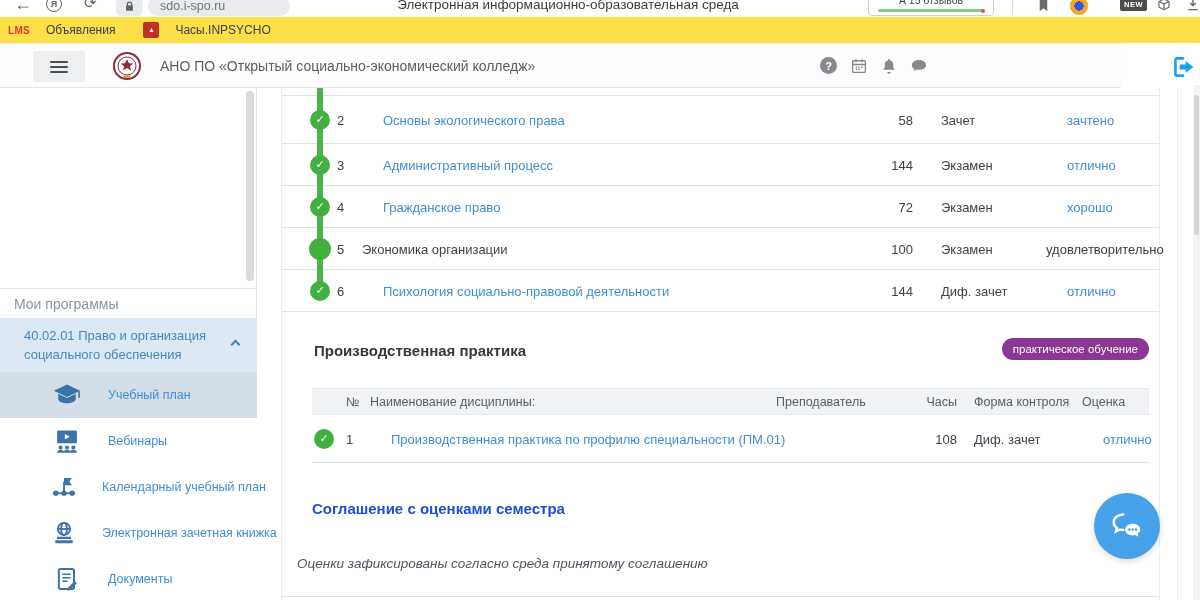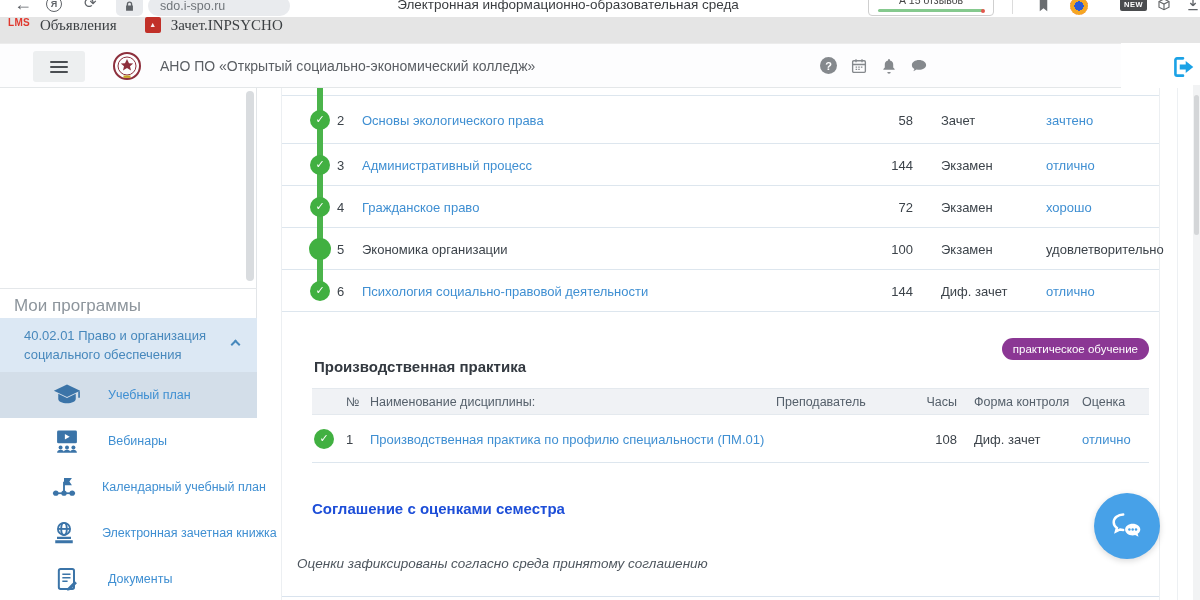--- a/index.html
+++ b/index.html
@@ -24,44 +24,44 @@
   .b-div{position:absolute;left:1012px;top:-3px;width:1px;height:17px;background:#dcdcdc;}
   .b-flag{position:absolute;left:1036px;top:-2px;}
   .b-ff{position:absolute;left:1070px;top:-3px;width:18px;height:18px;border-radius:50%;
     background:radial-gradient(circle at 50% 50%, #2b5bd7 0 36%, #f5a623 37% 68%, #e8590c 69% 100%);}
   .b-new{position:absolute;left:1120px;top:-2px;width:27px;height:13px;background:#4a4c4e;border-radius:2px;
     color:#fff;font-size:7.5px;font-weight:bold;text-align:center;line-height:13px;letter-spacing:.5px;}
   .b-cube{position:absolute;left:1156px;top:-3px;}
   .b-dl{position:absolute;left:1185px;top:-3px;}
 
   
-  .bmbar{position:absolute;left:0;top:17px;width:1200px;height:26px;background:#e5e5e5;display:flex;}
+  .bmbar{position:absolute;left:0;top:17px;width:1200px;height:26px;background:#fde047;display:flex;align-items:center;}
   .bm-lms{margin-left:8px;color:#e0382e;font-size:10px;font-weight:bold;letter-spacing:.3px;}
-  .bm-label{margin-left:10px;font-size:15px;color:#3c4043;font-family:Liberation Serif, serif;}
+  .bm-label{margin-left:16px;font-size:12px;color:#3c4043;}
   .bm-red{margin-left:28px;width:16px;height:16px;background:#c13028;border-radius:2px;position:relative;}
   .bm-red::after{content:"▲";position:absolute;left:50%;top:50%;transform:translate(-50%,-52%);font-size:7px;color:rgba(255,255,255,.92);}
 
   
   .appbar{position:absolute;left:0;top:43px;width:1121px;height:45px;background:#fdfdfe;
     border-top:1px solid #ececec;border-bottom:1px solid #e4e7e9;}
   .hamburger{position:absolute;left:33px;top:7px;width:52px;height:31px;background:#edeff0;border-radius:3px;cursor:pointer;}
   .hamburger i{position:absolute;left:17px;width:18px;height:2px;background:#4a4e52;border-radius:1px;}
   .hamburger i:nth-child(1){top:10px}.hamburger i:nth-child(2){top:15px}.hamburger i:nth-child(3){top:20px}
   .crest{position:absolute;left:112px;top:7px;}
   .org{position:absolute;left:160px;top:0;height:44px;line-height:44px;font-size:14px;color:#5a5e63;white-space:nowrap;}
   .hicon{position:absolute;top:13px;cursor:pointer;}
   .qicon{position:absolute;left:820px;top:13px;width:17px;height:17px;border-radius:50%;background:#85898d;cursor:pointer;}
   .qicon::after{content:"?";position:absolute;left:50%;top:50%;transform:translate(-50%,-52%);color:#fff;font-size:11px;font-weight:bold;}
   .logout{position:absolute;left:1170px;top:10px;cursor:pointer;}
 
   
   .sidebar{position:absolute;left:0;top:88px;width:257px;height:512px;background:#fff;border-right:1px solid #e2e5e8;}
   .sb-scroll{position:absolute;left:246px;top:3px;width:8px;height:190px;background:#d9dcdf;border-radius:4px;}
   .sb-divider{position:absolute;left:0;top:200px;width:257px;height:1px;background:#e4e7ea;}
-  .sb-sec{position:absolute;left:14px;top:208px;font-size:17px;color:#8d959c;}
+  .sb-sec{position:absolute;left:14px;top:208px;font-size:14px;color:#8d959c;}
   .sb-program{position:absolute;left:0;top:230px;width:257px;height:54px;background:#dce8f4;cursor:pointer;
     font-size:13px;line-height:19px;color:#4788bc;padding:8px 36px 0 24px;}
   .chev{position:absolute;right:18px;top:23px;width:7px;height:7px;border-right:2px solid #4788bc;border-bottom:2px solid #4788bc;
     transform:rotate(-135deg);}
   .s-item{position:absolute;left:0;width:257px;height:46px;display:flex;align-items:center;cursor:pointer;background:#fff;}
   .s-item.active{background:#d3dee9;}
   .s-icon{margin-left:50px;width:34px;display:flex;justify-content:center;}
   .s-label{margin-left:24px;font-size:12.5px;color:#3f8fd2;white-space:nowrap;}
 
   
@@ -70,28 +70,28 @@
   .tline{position:absolute;left:35px;top:0;width:6px;height:208px;background:#4bb44b;border-radius:0 0 3px 3px;z-index:1;}
   .partial{height:8px;border-bottom:1px solid #dde6ee;}
   .t-row{position:relative;border-bottom:1px solid #dde6ee;}
   .h48{height:48px}.h42{height:42px}
   .cell{position:absolute;top:50%;transform:translateY(-50%);font-size:13px;color:#3c434a;white-space:nowrap;}
   .c-num{left:55px}
   .c-name{left:80px}
   .c-hours{left:576px;width:55px;text-align:right;}
   .c-form{left:659px}
   .c-grade{left:764px}
-  .lnk{color:#3f8fd2;cursor:pointer;text-decoration:none;}
+  .lnk{color:#3f8fd2;cursor:pointer;text-decoration:none;margin-left:21px;}
   .chk{position:absolute;left:28px;top:50%;transform:translateY(-50%);width:20px;height:20px;border-radius:50%;background:#41b041;z-index:2;}
   .chk::after{content:"✓";position:absolute;left:50%;top:50%;transform:translate(-50%,-54%);color:#fff;font-size:11px;font-weight:bold;}
   .chk.solid{width:22px;height:22px;left:27px;}
   .chk.solid::after{content:"";}
 
   .p-head{position:relative;margin-top:26px;height:30px;}
-  .p-title{position:absolute;left:32px;top:20px;font-size:15px;font-weight:bold;color:#333940;}
+  .p-title{position:absolute;left:32px;top:4px;font-size:15px;font-weight:bold;color:#333940;}
   .badge{position:absolute;right:10px;top:0;background:#8b3794;color:#fff;font-size:11.5px;
     padding:5px 11px;border-radius:12px;white-space:nowrap;}
 
   .t2{position:relative;margin:20px 10px 0 30px;}
   .t2-head{position:relative;height:27px;background:#f0f2f5;border-top:1px solid #e4e9ee;border-bottom:1px solid #e4e9ee;}
   .t2-head .cell{font-size:12.5px;color:#55606b;}
   .t2-row{position:relative;height:48px;border-bottom:1px solid #dde6ee;}
   .t2 .c-num{left:34px}
   .t2 .c-name{left:58px}
   .t2 .c-teacher{left:464px}
@@ -147,21 +147,21 @@
     <svg viewBox="0 0 24 24" width="16" height="16" fill="none" stroke="#5f6368" stroke-width="2">
         <path d="M12 3v10m0 0 4-4m-4 4-4-4M5 19h14"></path>
       </svg>
   </span>
 </div>
 
 <div class="bmbar">
   <span class="bm-lms">LMS</span>
   <span class="bm-label">Объявления</span>
   <span class="bm-red"></span>
-  <span class="bm-label">Зачет.INPSYCHO</span>
+  <span class="bm-label">Часы.INPSYCHO</span>
 </div>
 
 <div class="appbar">
   <div class="hamburger">
       <i></i>
       <i></i>
       <i></i>
     </div>
   <span class="crest">
     <svg viewBox="0 0 30 30" width="30" height="30">

